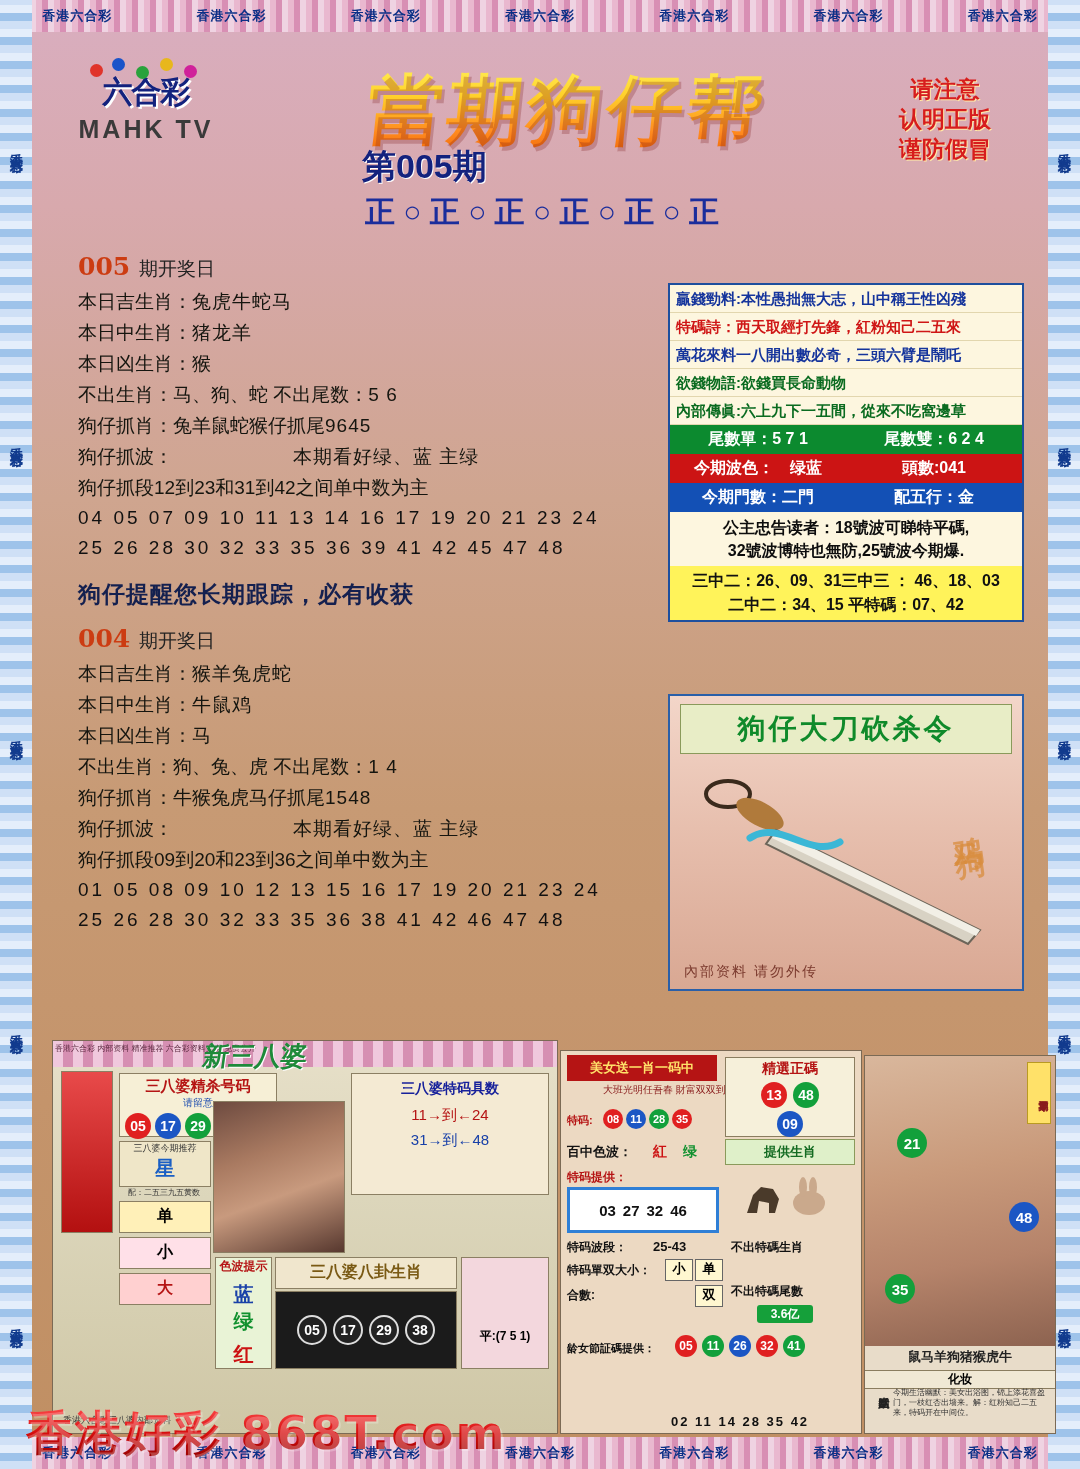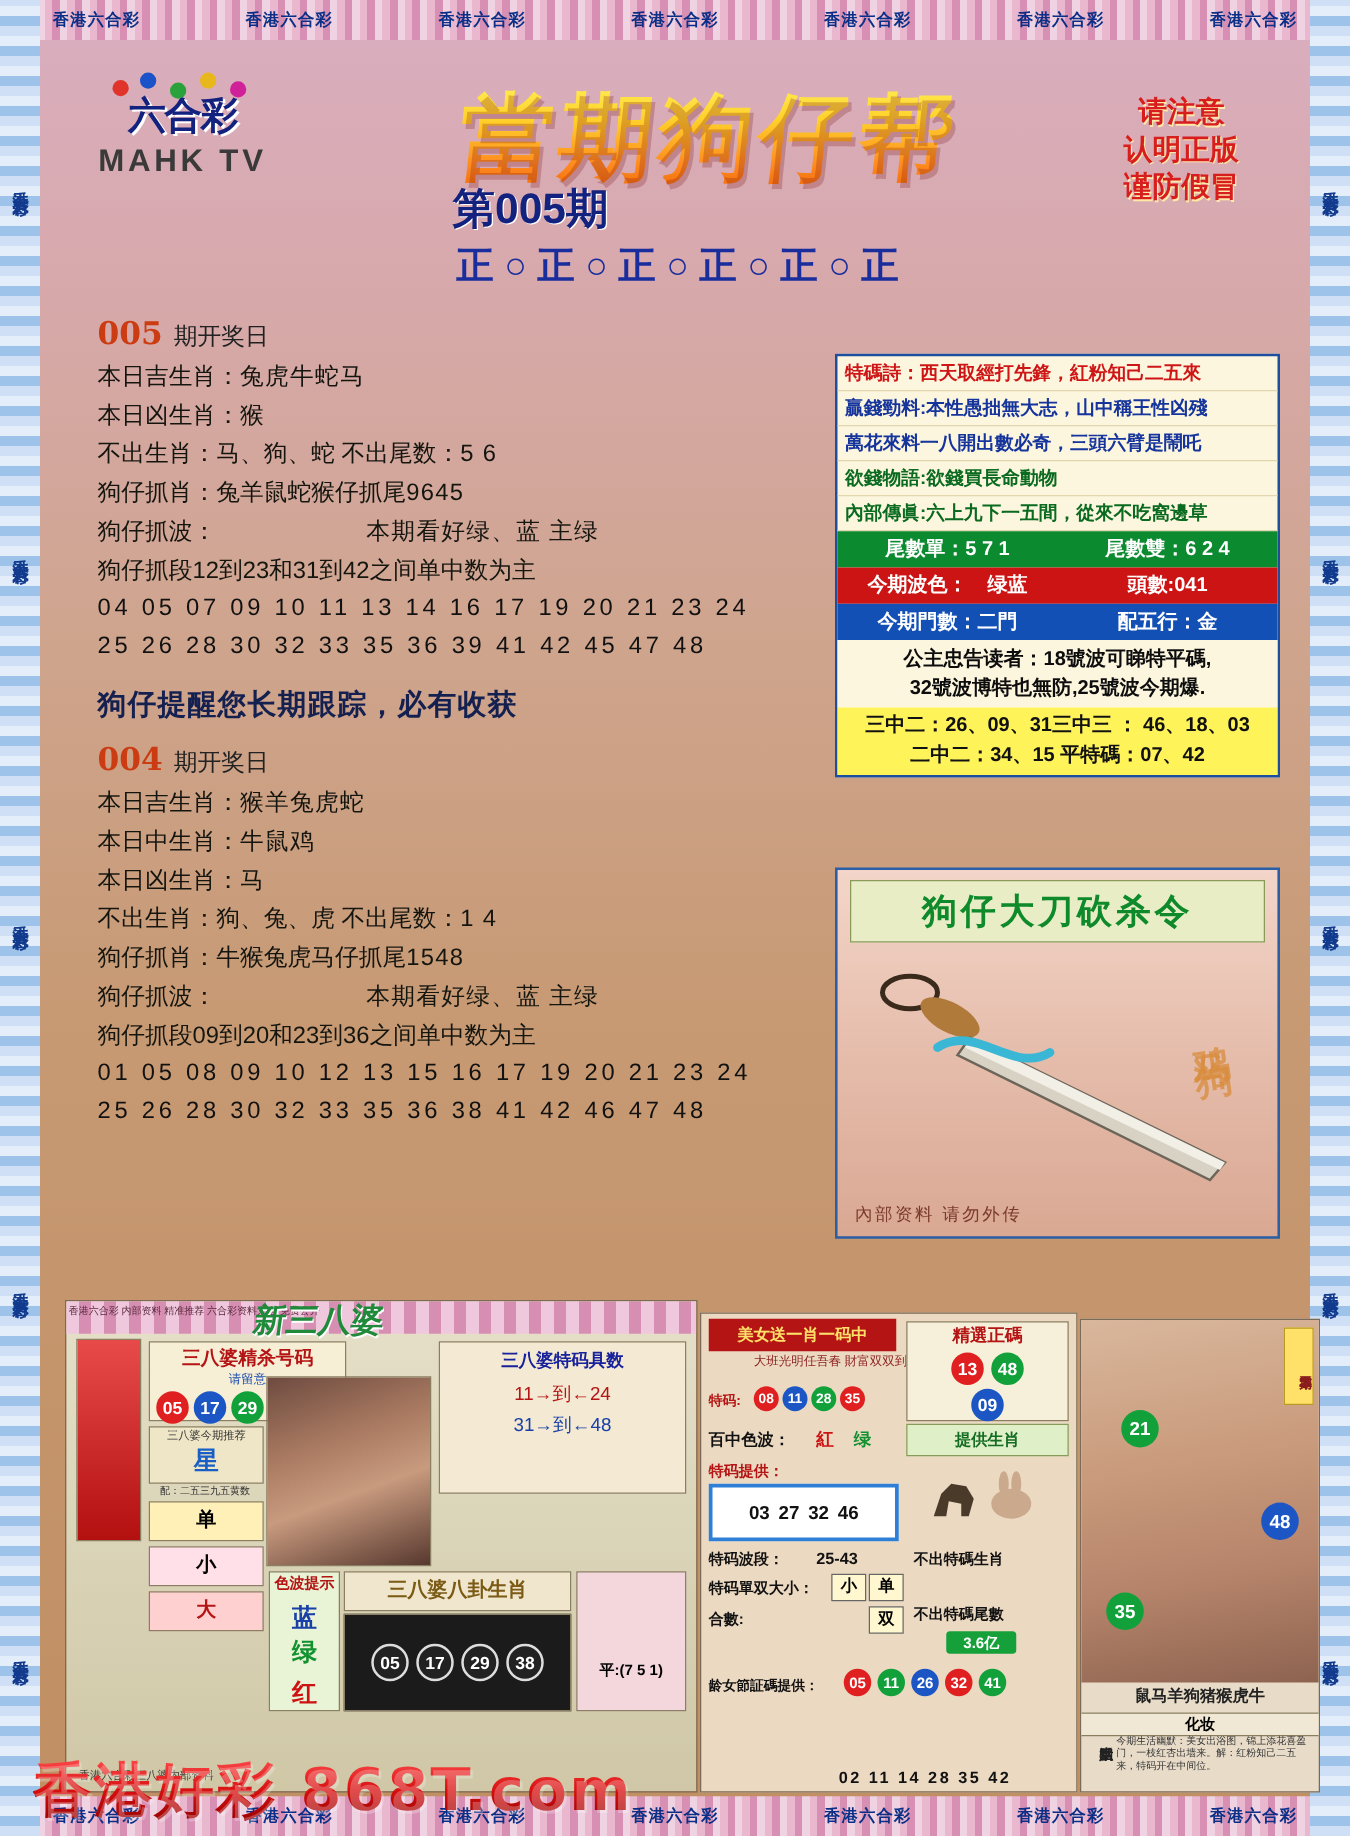--- a/index.html
+++ b/index.html
@@ -247,20 +247,23 @@
 
     <div class="sec-title">
       <span>005</span>
       <span class="cn">期开奖日</span>
     </div>
 
     <div class="row">
       <span class="lbl">本日吉生肖：</span><span class="val">兔虎牛蛇马</span>
     </div>
     <div class="row">
+      <span class="lbl">本日中生肖：</span><span class="val">猪龙羊</span>
+    </div>
+    <div class="row">
       <span class="lbl">本日凶生肖：</span><span class="val">猴</span>
     </div>
     <div class="row">
       <span class="lbl">不出生肖：马、狗、蛇  不出尾数：</span><span class="val">5 6</span>
     </div>
     <div class="row">
       <span class="lbl">狗仔抓肖：兔羊鼠蛇猴仔抓尾</span><span class="val">9645</span>
     </div>
     <div class="row">
       <span class="lbl">狗仔抓波：</span><span class="spacer-right"></span><span class="val">本期看好绿、蓝  主绿</span>
@@ -297,22 +300,22 @@
       <span class="lbl">狗仔抓波：</span><span class="spacer-right"></span><span class="val">本期看好绿、蓝  主绿</span>
     </div>
     <div class="row">
       <span class="lbl">狗仔抓段09到20和23到36之间单中数为主</span>
     </div>
     <div class="numline">01 05 08 09 10 12 13 15 16 17 19 20 21 23 24</div>
     <div class="numline">25 26 28 30 32 33 35 36 38 41 42 46 47 48</div>
   </div>
 
   <div id="infobox">
+    <div class="ln blue">贏錢勁料:本性愚拙無大志，山中稱王性凶殘</div>
     <div class="ln red">特碼詩：西天取經打先鋒，紅粉知己二五來</div>
-    <div class="ln blue">贏錢勁料:本性愚拙無大志，山中稱王性凶殘</div>
     <div class="ln blue">萬花來料一八開出數必奇，三頭六臂是鬧吒</div>
     <div class="ln green">欲錢物語:欲錢買長命動物</div>
     <div class="ln green">內部傳眞:六上九下一五間，從來不吃窩邊草</div>
 
     <div class="bar bar-green">
       <div class="c">尾數單：5 7 1</div>
       <div class="c">尾數雙：6 2 4</div>
     </div>
     <div class="bar bar-red">
       <div class="c">今期波色：　绿蓝</div>

